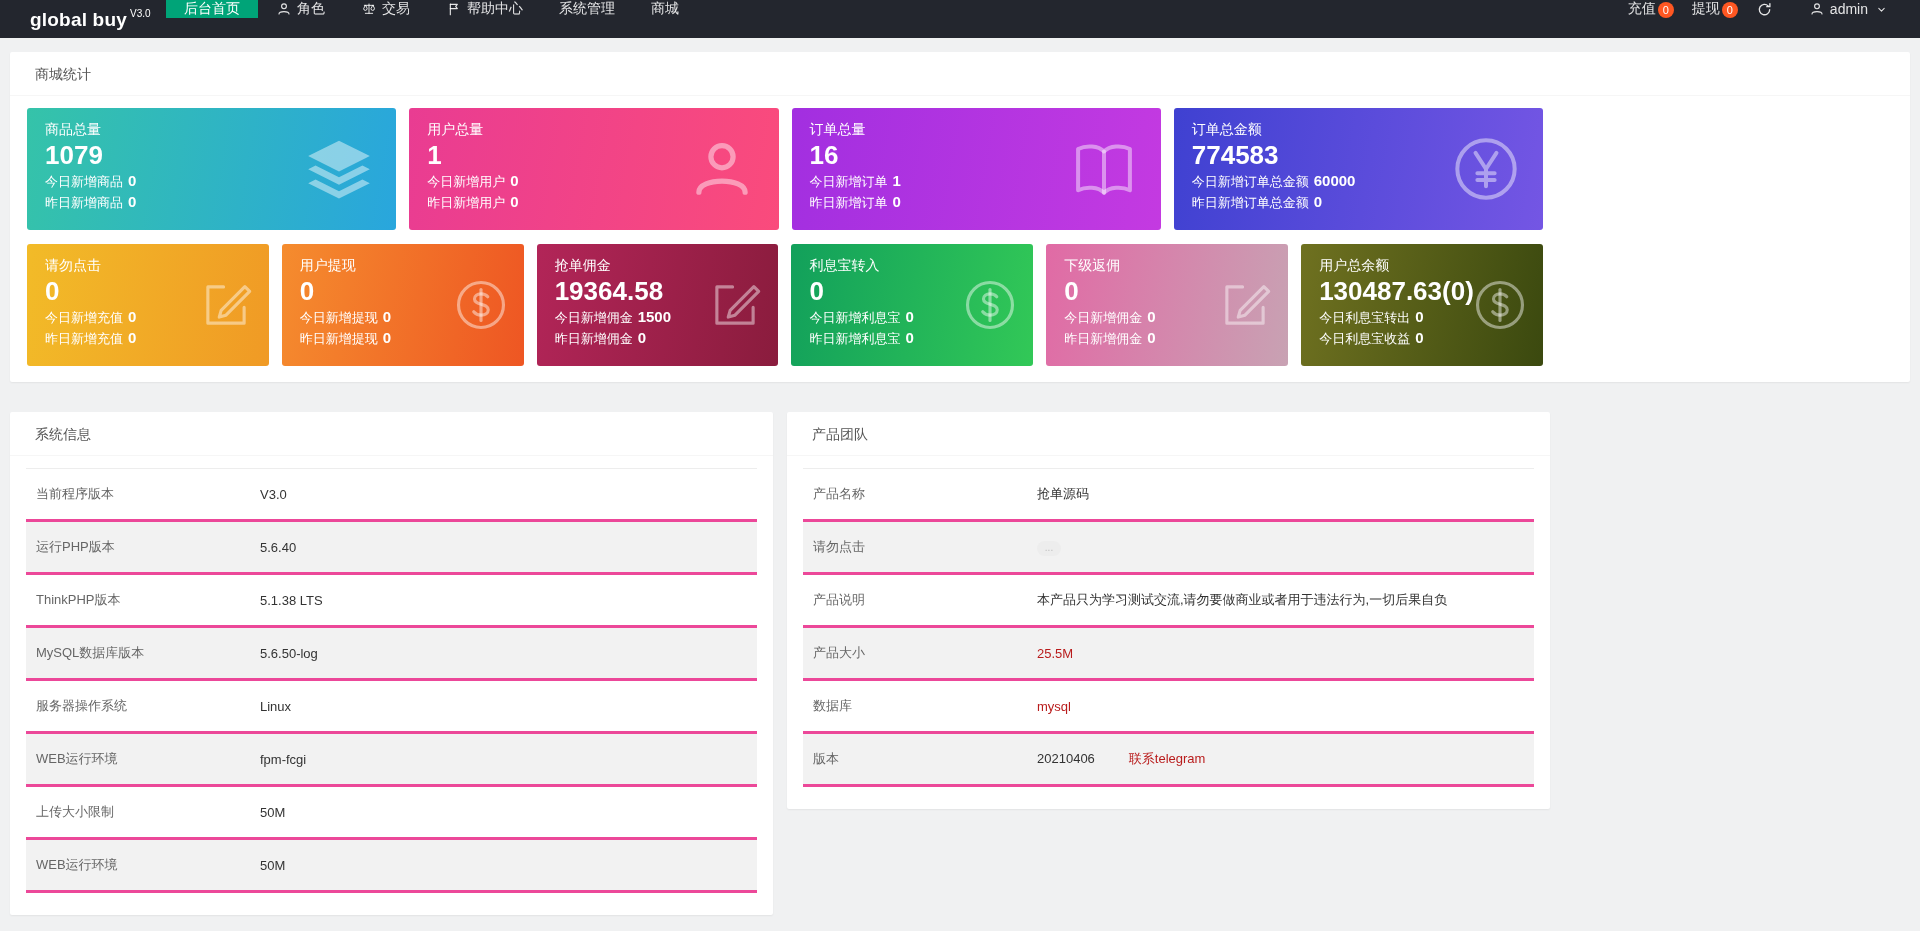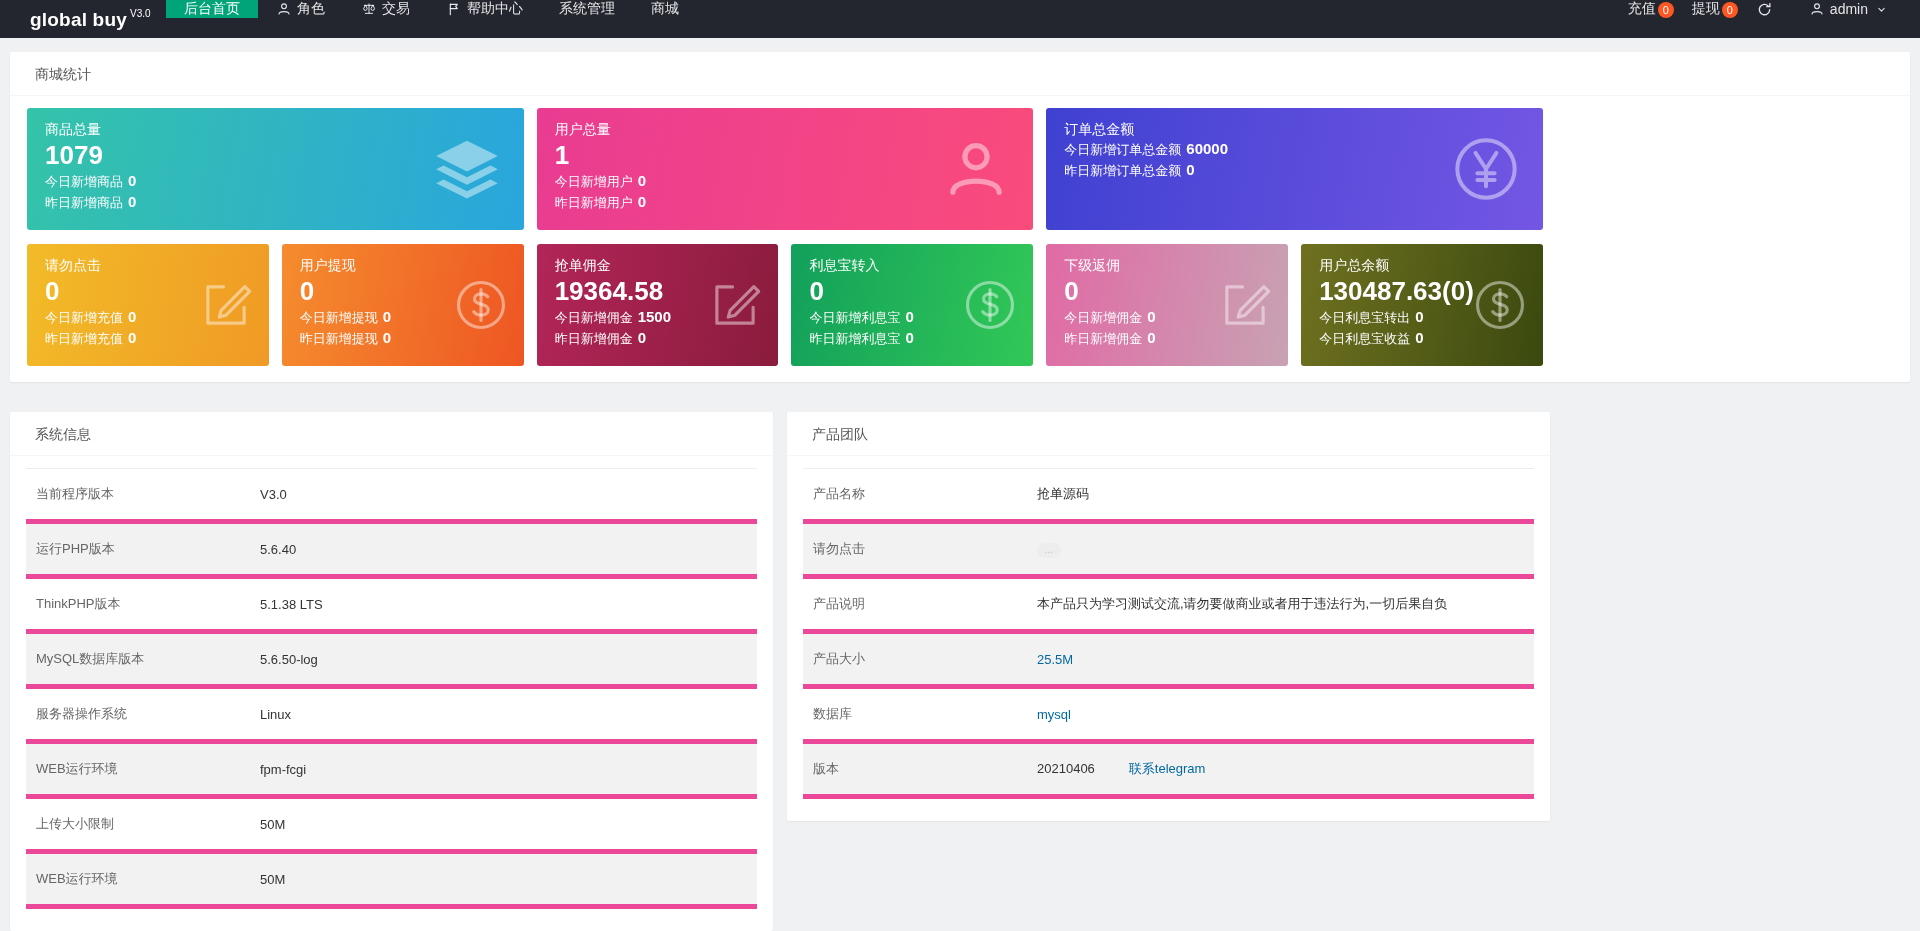--- a/index.html
+++ b/index.html
@@ -35,26 +35,26 @@
 .stat-line b{font-size:15px;margin-left:5px}
 .stat-icon{position:absolute;right:20px;top:50%;transform:translateY(-50%);width:74px;height:74px;color:rgba(255,255,255,.45)}
 .row2 .stat-icon{width:58px;height:58px;right:14px}
 .stat-icon svg{width:100%;height:100%}
 
 
 .bottom-row{display:flex;gap:14px;margin-top:30px;width:1540px;align-items:flex-start}
 .bottom-row .panel{flex:1}
 .table-body{padding:12px 16px 22px}
 table{width:100%;border-collapse:collapse;font-size:13px}
-td{height:32px;padding:16px 10px;border-bottom:5px solid #ec4899}
+td{height:32px;padding:16px 10px;border-bottom:3px solid #ec4899}
 tr:first-child td{border-top:1px solid #ededed}
 tr:nth-child(even) td{background:#f2f2f2}
 td.cell-label{width:224px;color:#666}
 td.cell-value{color:#333}
-a.link{color:#0369a1;text-decoration:none;cursor:pointer}
+a.link{color:#b91c1c;text-decoration:none;cursor:pointer}
 .tg-link{margin-left:34px}
 .mini-badge{display:inline-block;min-width:24px;height:15px;line-height:13px;background:#ededed;color:#c0c0c0;border-radius:8px;text-align:center;font-size:10px;cursor:pointer}
 </style>
 </head>
 <body>
 
 <header class="navbar">
   <div class="brand">
     <span class="brand-name">global buy</span>
     <span class="brand-ver">V3.0</span>
@@ -151,22 +151,33 @@
           <div class="stat-card" style="background:linear-gradient(100deg,#e93c92,#fa4b7c)">
             <div class="stat-title">用户总量</div>
             <div class="stat-value">1</div>
             <div class="stat-line">今日新增用户<b>0</b></div>
             <div class="stat-line">昨日新增用户<b>0</b></div>
             <span class="stat-icon"><svg viewBox="0 0 24 24" fill="none" stroke="currentColor" stroke-width="1.7" stroke-linecap="round" stroke-linejoin="round">
                 <circle cx="12" cy="8" r="3.6"></circle>
                 <path d="M4.5 19.5c0-4.8 15-4.8 15 0"></path>
               </svg></span>
           </div>
+          <div class="stat-card" style="background:linear-gradient(100deg,#a22fe0,#c43ae1)">
+            <div class="stat-title">订单总量</div>
+            <div class="stat-value">16</div>
+            <div class="stat-line">今日新增订单<b>1</b></div>
+            <div class="stat-line">昨日新增订单<b>0</b></div>
+            <span class="stat-icon"><svg viewBox="0 0 24 24" fill="none" stroke="currentColor" stroke-width="1.3" stroke-linecap="round" stroke-linejoin="round">
+                <path d="M12 6.3C10.2 4.4 6.2 4.2 3.6 5.5v13.4c2.6-1.3 6.6-1.1 8.4.8 1.8-1.9 5.8-2.1 8.4-.8V5.5C17.8 4.2 13.8 4.4 12 6.3z"></path>
+                <path d="M12 6.3v13.4"></path>
+              </svg></span>
+          </div>
           <div class="stat-card" style="background:linear-gradient(100deg,#3f41d1,#7456e4)">
             <div class="stat-title">订单总金额</div>
+            <div class="stat-value">774583</div>
             <div class="stat-line">今日新增订单总金额<b>60000</b></div>
             <div class="stat-line">昨日新增订单总金额<b>0</b></div>
             <span class="stat-icon"><svg viewBox="0 0 24 24" fill="none" stroke="currentColor" stroke-width="1.3" stroke-linecap="round" stroke-linejoin="round">
                 <circle cx="12" cy="12" r="9.3"></circle>
                 <path d="M8.6 6.8L12 12l3.4-5.2M12 12v5.6M9.2 13.4h5.6M9.2 15.6h5.6"></path>
               </svg></span>
           </div>
         </div>
       <div class="card-row row2" id="stats-row2">
           <div class="stat-card" style="background:linear-gradient(100deg,#f2bb28,#f09a25)">

